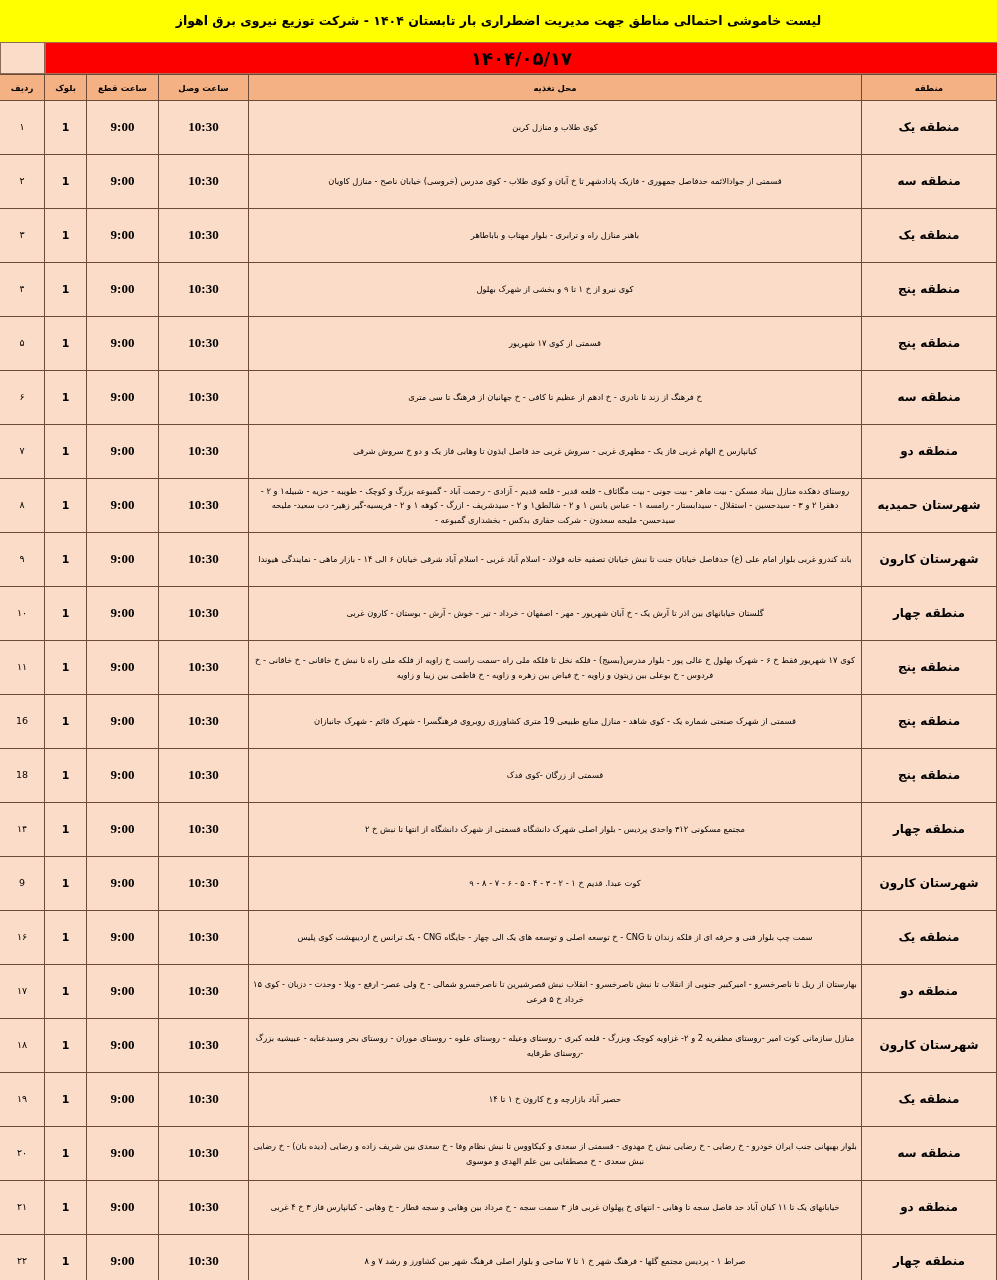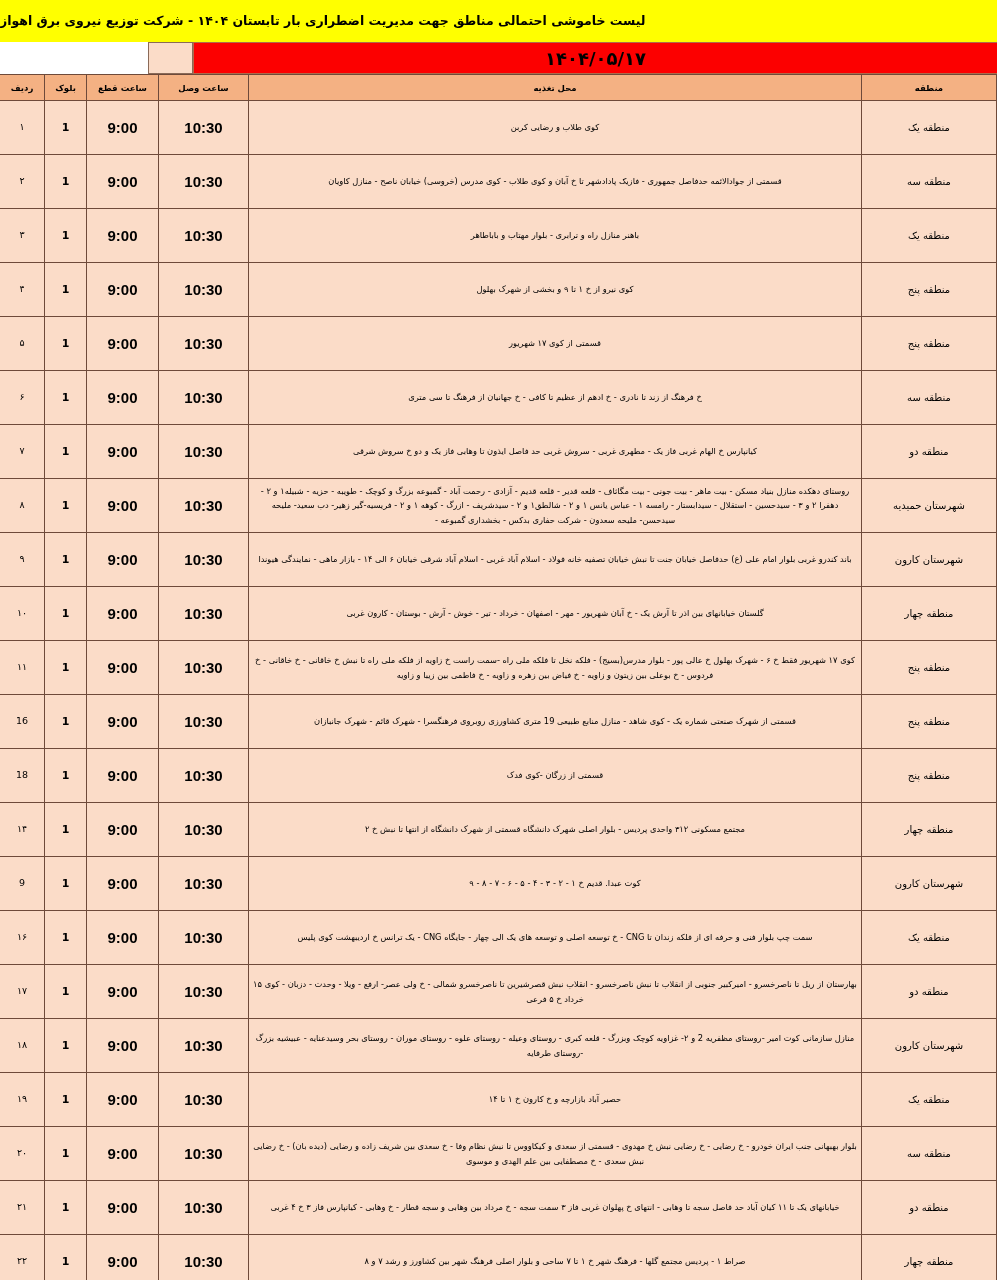--- a/index.html
+++ b/index.html
@@ -18,39 +18,39 @@
     background: #ffffff;
     position: relative;
   }
 
   
   .title-banner {
     height: 42px;
     background: #ffff00;
     display: flex;
     align-items: center;
-    justify-content: flex-end;
+    justify-content: center;
     border-bottom: 0;
   }
   .title-text {
     font-size: 12.5px;
     font-weight: bold;
     color: #000000;
     letter-spacing: 0;
     line-height: 1.1;
     text-align: center;
     white-space: nowrap;
   }
 
   
   .date-row {
     display: flex;
     flex-direction: row;
     height: 32px;
-    width: 849px;
+    width: 997px;
   }
   .date-bar {
     flex: 1 1 auto;
     background: #fc0000;
     display: flex;
     align-items: center;
     justify-content: center;
     border: 1px solid #b06a4a;
     border-right: 0;
     box-sizing: border-box;
@@ -113,32 +113,32 @@
 
   td.cell-radif {
     font-size: 9.5px;
     font-weight: normal;
   }
   td.cell-blok {
     font-size: 11px;
     font-weight: bold;
   }
   td.cell-ghat, td.cell-vasl {
-    font-size: 15px;
-    font-weight: bold;
-    font-family: Liberation Sans, sans-serif;
+    font-size: 13px;
+    font-weight: bold;
+    font-family: Liberation Serif, serif;
   }
   td.cell-mahal {
     font-size: 8.3px;
     padding: 3px 8px;
     line-height: 1.75;
   }
   td.cell-mantaghe {
-    font-size: 10px;
-    font-weight: normal;
+    font-size: 12px;
+    font-weight: bold;
   }
 </style>
 </head>
 <body>
 
 <div class="sheet">
 
   <div class="title-banner">
     <div class="title-text">لیست خاموشی احتمالی مناطق جهت مدیریت اضطراری بار تابستان ۱۴۰۴ - شرکت توزیع نیروی برق اهواز</div>
   </div>
@@ -165,21 +165,21 @@
         <th>محل تغذیه</th>
         <th>ساعت وصل</th>
         <th>ساعت قطع</th>
         <th>بلوک</th>
         <th>ردیف</th>
       </tr>
     </thead>
     <tbody id="table-body">
         <tr>
           <td class="cell-mantaghe">منطقه یک</td>
-          <td class="cell-mahal">کوی طلاب و رضایی کربن</td>
+          <td class="cell-mahal">کوی طلاب و منازل کربن</td>
           <td class="cell-vasl">10:30</td>
           <td class="cell-ghat">9:00</td>
           <td class="cell-blok">1</td>
           <td class="cell-radif">۱</td>
         </tr>
         <tr>
           <td class="cell-mantaghe">منطقه سه</td>
           <td class="cell-mahal">قسمتی از جوادالائمه حدفاصل جمهوری - فازیک پادادشهر تا خ آبان و کوی طلاب - کوی مدرس (خروسی) خیابان ناصح - منازل کاویان</td>
           <td class="cell-vasl">10:30</td>
           <td class="cell-ghat">9:00</td>

